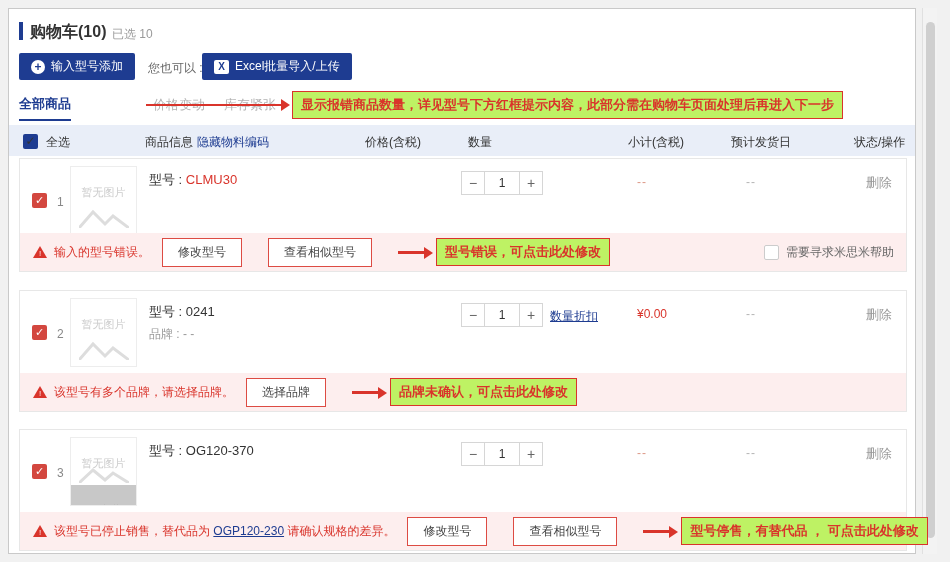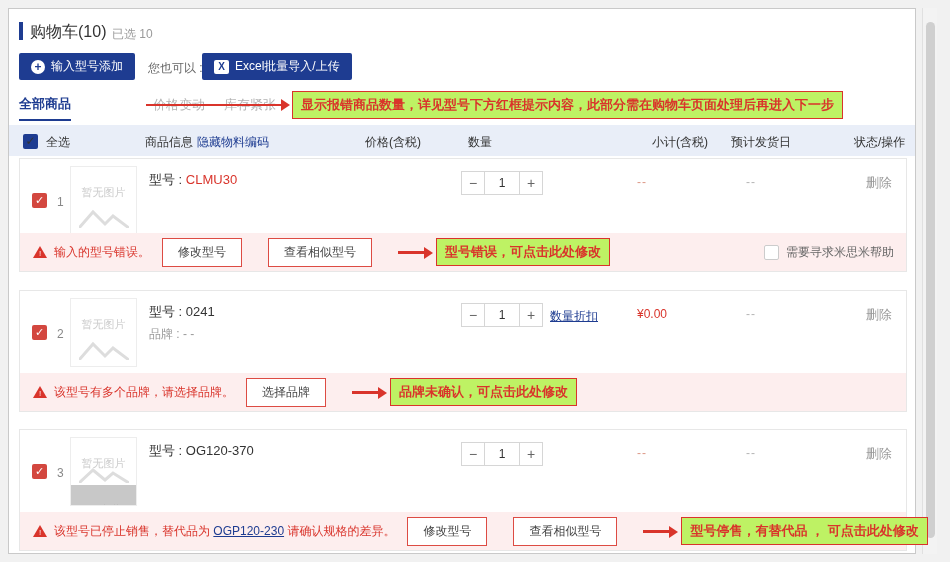--- a/index.html
+++ b/index.html
@@ -7,21 +7,21 @@
     font-family:"Liberation Sans","DejaVu Sans",sans-serif; overflow:hidden; }
   .panel { position:absolute; left:8px; top:8px; width:908px; height:546px;
     background:#fff; border:1px solid #c9c9c9; }
   .scrollbar { position:absolute; left:922px; top:8px; width:15px; height:546px;
     background:#f3f3f3; border-left:1px solid #e0e0e0; }
   .scroll-thumb { position:absolute; left:3px; top:14px; width:9px; height:516px;
     background:#cfcfcf; border-radius:5px; }
 
   
   .accent { position:absolute; left:10px; top:13px; width:4px; height:18px; background:#1e3c91; }
-  .title { position:absolute; left:21px; top:13px; font-size:16px; font-weight:normal; color:#333; white-space:nowrap; }
+  .title { position:absolute; left:21px; top:13px; font-size:16px; font-weight:bold; color:#333; white-space:nowrap; }
   .selected { position:absolute; left:103px; top:17px; font-size:12px; color:#9a9a9a; white-space:nowrap; }
 
   
   .btn-navy { position:absolute; top:44px; height:27px; background:#1e3c91; color:#fff;
     font-size:12px; border:none; border-radius:2px; display:flex; align-items:center;
     padding:0 12px; gap:6px; white-space:nowrap; cursor:pointer; }
   .btn-add { left:10px; }
   .btn-excel { left:193px; }
   .plus-ic { width:14px; height:14px; border-radius:50%; background:#fff; color:#1e3c91;
     font-size:12px; line-height:14px; text-align:center; font-weight:bold; }
@@ -48,21 +48,21 @@
   
   .thead { position:absolute; left:0; right:0; top:116px; height:31px; background:#e9eef8; }
   .thead span { position:absolute; top:9px; font-size:12px; color:#333; white-space:nowrap; }
   .cb { width:15px; height:15px; border-radius:2px; display:inline-block; text-align:center;
     line-height:15px; font-size:11px; color:#fff; cursor:pointer; }
   .cb-navy { background:#1e3c91; }
   .cb-red  { background:#d3473f; }
   .cb-empty{ background:#fff; border:1px solid #ccc; }
   .th-cb { position:absolute; left:14px; top:8px; }
   .h-selectall { left:37px; } .h-product { left:136px; } .h-hidecode { left:188px; color:#1e3c91 !important; cursor:pointer; }
-  .h-price { left:356px; } .h-qty { left:459px; } .h-subtotal { left:619px;margin-left:24px; }
+  .h-price { left:356px; } .h-qty { left:459px; } .h-subtotal { left:619px; }
   .h-ship { left:722px; } .h-status { left:845px; }
 
   
   .card { position:absolute; left:10px; width:888px; background:#fff; border:1px solid #e7e7e7; }
   .c1 { top:149px; height:114px; } .c2 { top:281px; height:122px; } .c3 { top:420px; height:122px; }
   .main { position:relative; }
   .c1 .main { height:76px; } .c2 .main { height:84px; } .c3 .main { height:84px; }
   .row-cb { position:absolute; left:12px; top:34px; }
   .row-idx { position:absolute; left:37px; top:36px; font-size:12px; color:#888; }
   .pimg { position:absolute; left:50px; top:7px; width:67px; height:69px; border:1px solid #ededed;

